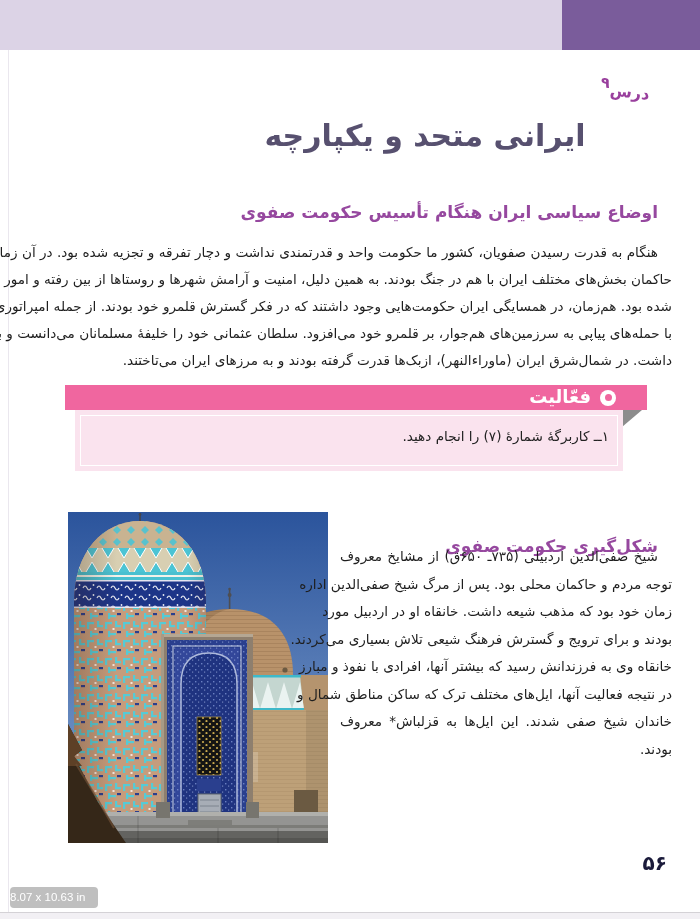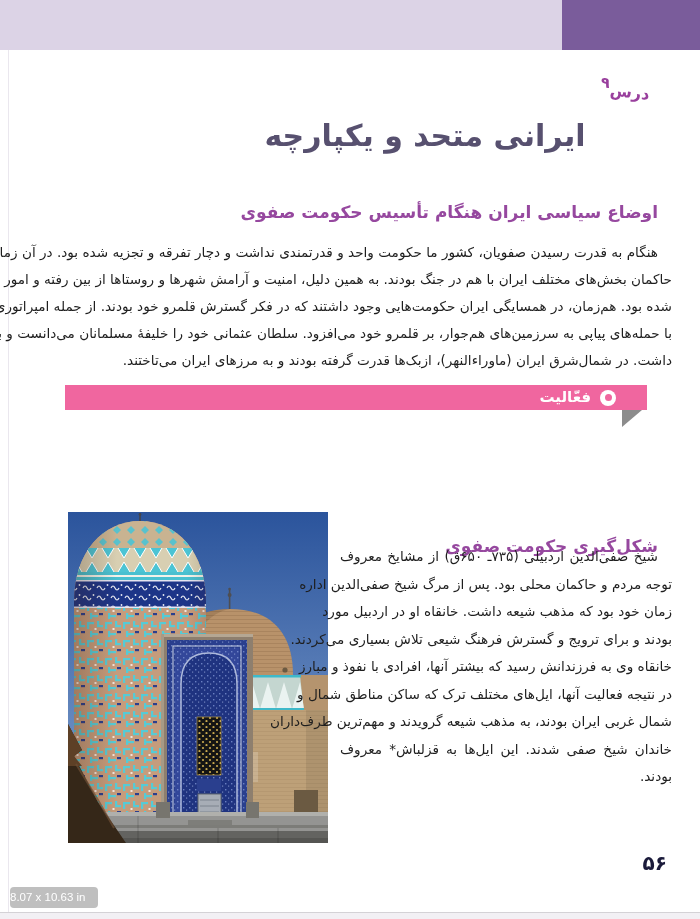--- a/index.html
+++ b/index.html
@@ -27,21 +27,21 @@
   .para1{left:28px;top:239px;width:644px;}
   .para1 .line{height:27px;line-height:27px;}
   .para2{left:340px;top:543px;width:332px;}
   .para2 .line{height:27.5px;line-height:27.5px;}
   
   .act-bar{position:absolute;left:65px;top:385px;width:582px;height:25px;background:#f0669f;}
   .act-circle{position:absolute;right:31px;top:4.5px;width:16px;height:16px;background:#fff;border-radius:50%;}
   .act-circle::after{content:"";position:absolute;left:4.5px;top:4.5px;width:7px;height:7px;
                      background:#f0669f;border-radius:50%;}
   .act-label{position:absolute;right:56px;top:0;height:14px;line-height:24px;direction:rtl;
-             color:#ffffff;font-size:15px;font-weight:bold;}
+             color:#ffffff;font-size:18px;font-weight:bold;}
   .act-fold{position:absolute;left:622px;top:410px;width:20px;height:17px;background:#8c8c8c;
             clip-path:polygon(0 0,100% 0,0 100%);}
   .act-body{position:absolute;left:75px;top:410px;width:548px;height:61px;background:#fae3ee;}
   .act-body-frame{position:absolute;left:5px;top:5px;right:5px;bottom:5px;border:1px solid #ffffff;}
   .act-text{position:absolute;right:14px;top:18px;direction:rtl;color:#222222;font-size:13.6px;}
   
   .photo{position:absolute;left:68px;top:512px;width:260px;height:331px;}
   
   .pageno{position:absolute;right:33px;top:851px;direction:rtl;font-size:20px;font-weight:bold;color:#1a1a3a;}
   
@@ -72,20 +72,24 @@
     <span class="line">شده بود. هم‌زمان، در همسایگی ایران حکومت‌هایی وجود داشتند که در فکر گسترش قلمرو خود بودند. از جمله امپراتوری عثمانی که</span>
     <span class="line">با حمله‌های پیاپی به سرزمین‌های هم‌جوار، بر قلمرو خود می‌افزود. سلطان عثمانی خود را خلیفهٔ مسلمانان می‌دانست و به ایران نیز طمع</span>
     <span class="line endline">داشت. در شمال‌شرق ایران (ماوراءالنهر)، ازبک‌ها قدرت گرفته بودند و به مرزهای ایران می‌تاختند.</span>
   </div>
 
   <div class="act-bar">
     <span class="act-circle"></span>
     <span class="act-label">فعّالیت</span>
   </div>
   <div class="act-fold"></div>
+  <div class="act-body">
+    <div class="act-body-frame"></div>
+    <div class="act-text">۱ــ کاربرگۀ شمارۀ (۷) را انجام دهید.</div>
+  </div>
 
   <div class="h-section h2">شکل‌گیری حکومت صفوی</div>
 
   <div class="photo">
     <svg width="260" height="331" viewBox="0 0 260 331" xmlns="http://www.w3.org/2000/svg">
       <defs>
         <linearGradient id="sky" x1="0" y1="0" x2="0" y2="1">
           <stop offset="0" stop-color="#2b549c"></stop>
             <stop offset="1" stop-color="#85a5d1"></stop>
         </linearGradient>
@@ -216,21 +220,20 @@
     </svg>
   </div>
 
   <div class="para para2">
     <span class="line indent">شیخ صفی‌الدین اردبیلی (۷۳۵ـ ۶۵۰ق) از مشایخ معروف</span>
     <span class="line">توجه مردم و حاکمان محلی بود. پس از مرگ شیخ صفی‌الدین اداره</span>
     <span class="line">زمان خود بود که مذهب شیعه داشت. خانقاه او در اردبیل مورد</span>
     <span class="line">بودند و برای ترویج و گسترش فرهنگ شیعی تلاش بسیاری می‌کردند.</span>
     <span class="line">خانقاه وی به فرزندانش رسید که بیشتر آنها، افرادی با نفوذ و مبارز</span>
     <span class="line">در نتیجه فعالیت آنها، ایل‌های مختلف ترک که ساکن مناطق شمال و</span>
-    <span class="line">شمال غربی ایران بودند، به مذهب شیعه گرویدند و مهم‌ترین طرف‌داران</span>
     <span class="line endline">خاندان شیخ صفی شدند. این ایل‌ها به قزلباش* معروف بودند.</span>
   </div>
 
   <div class="pageno">۵۶</div>
 
   <div class="size-badge">8.07 x 10.63 in</div>
   <div class="bottom-line"></div>
   <div class="bottom-strip"></div>
 
 </div>

